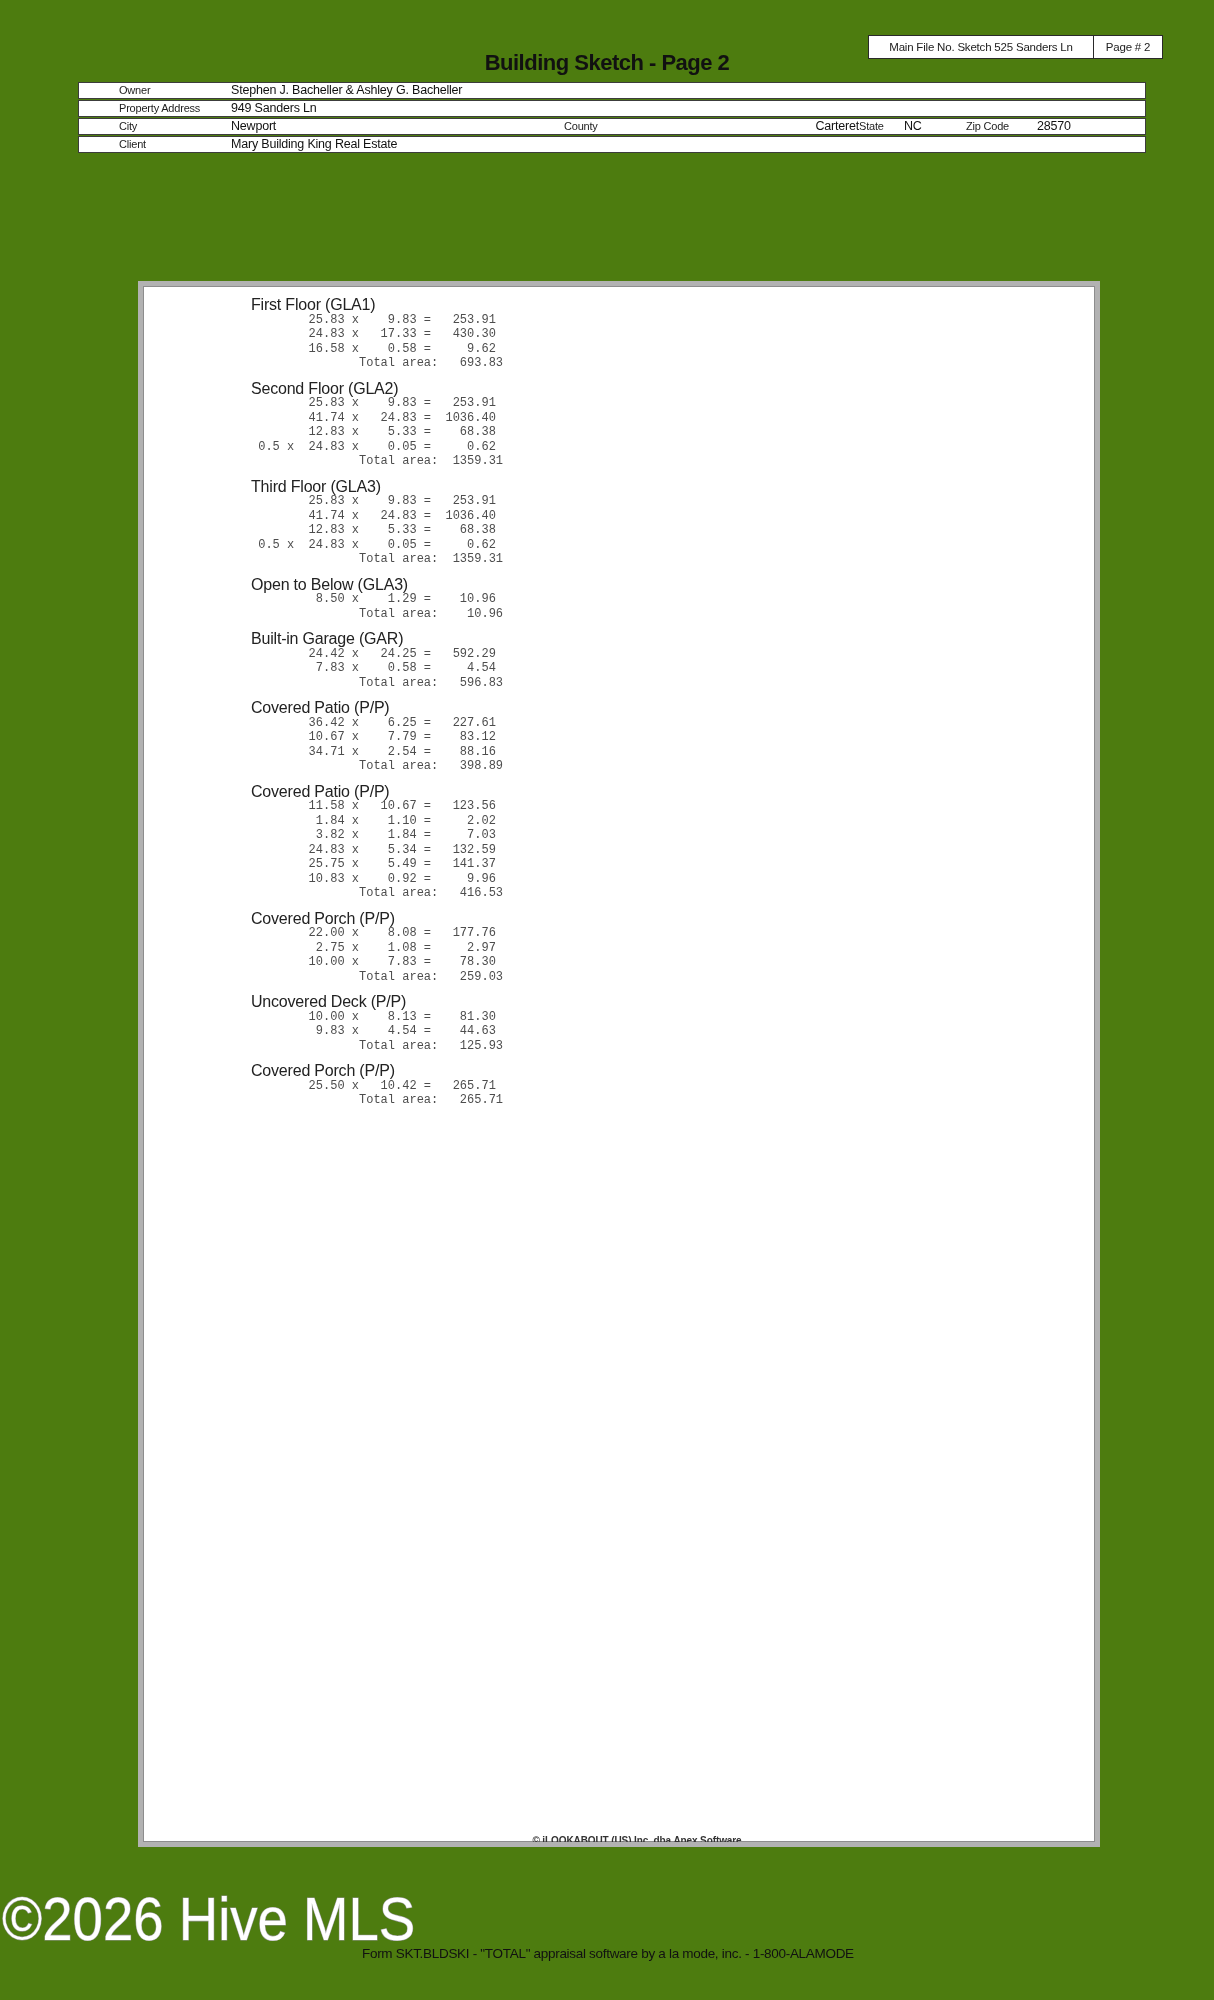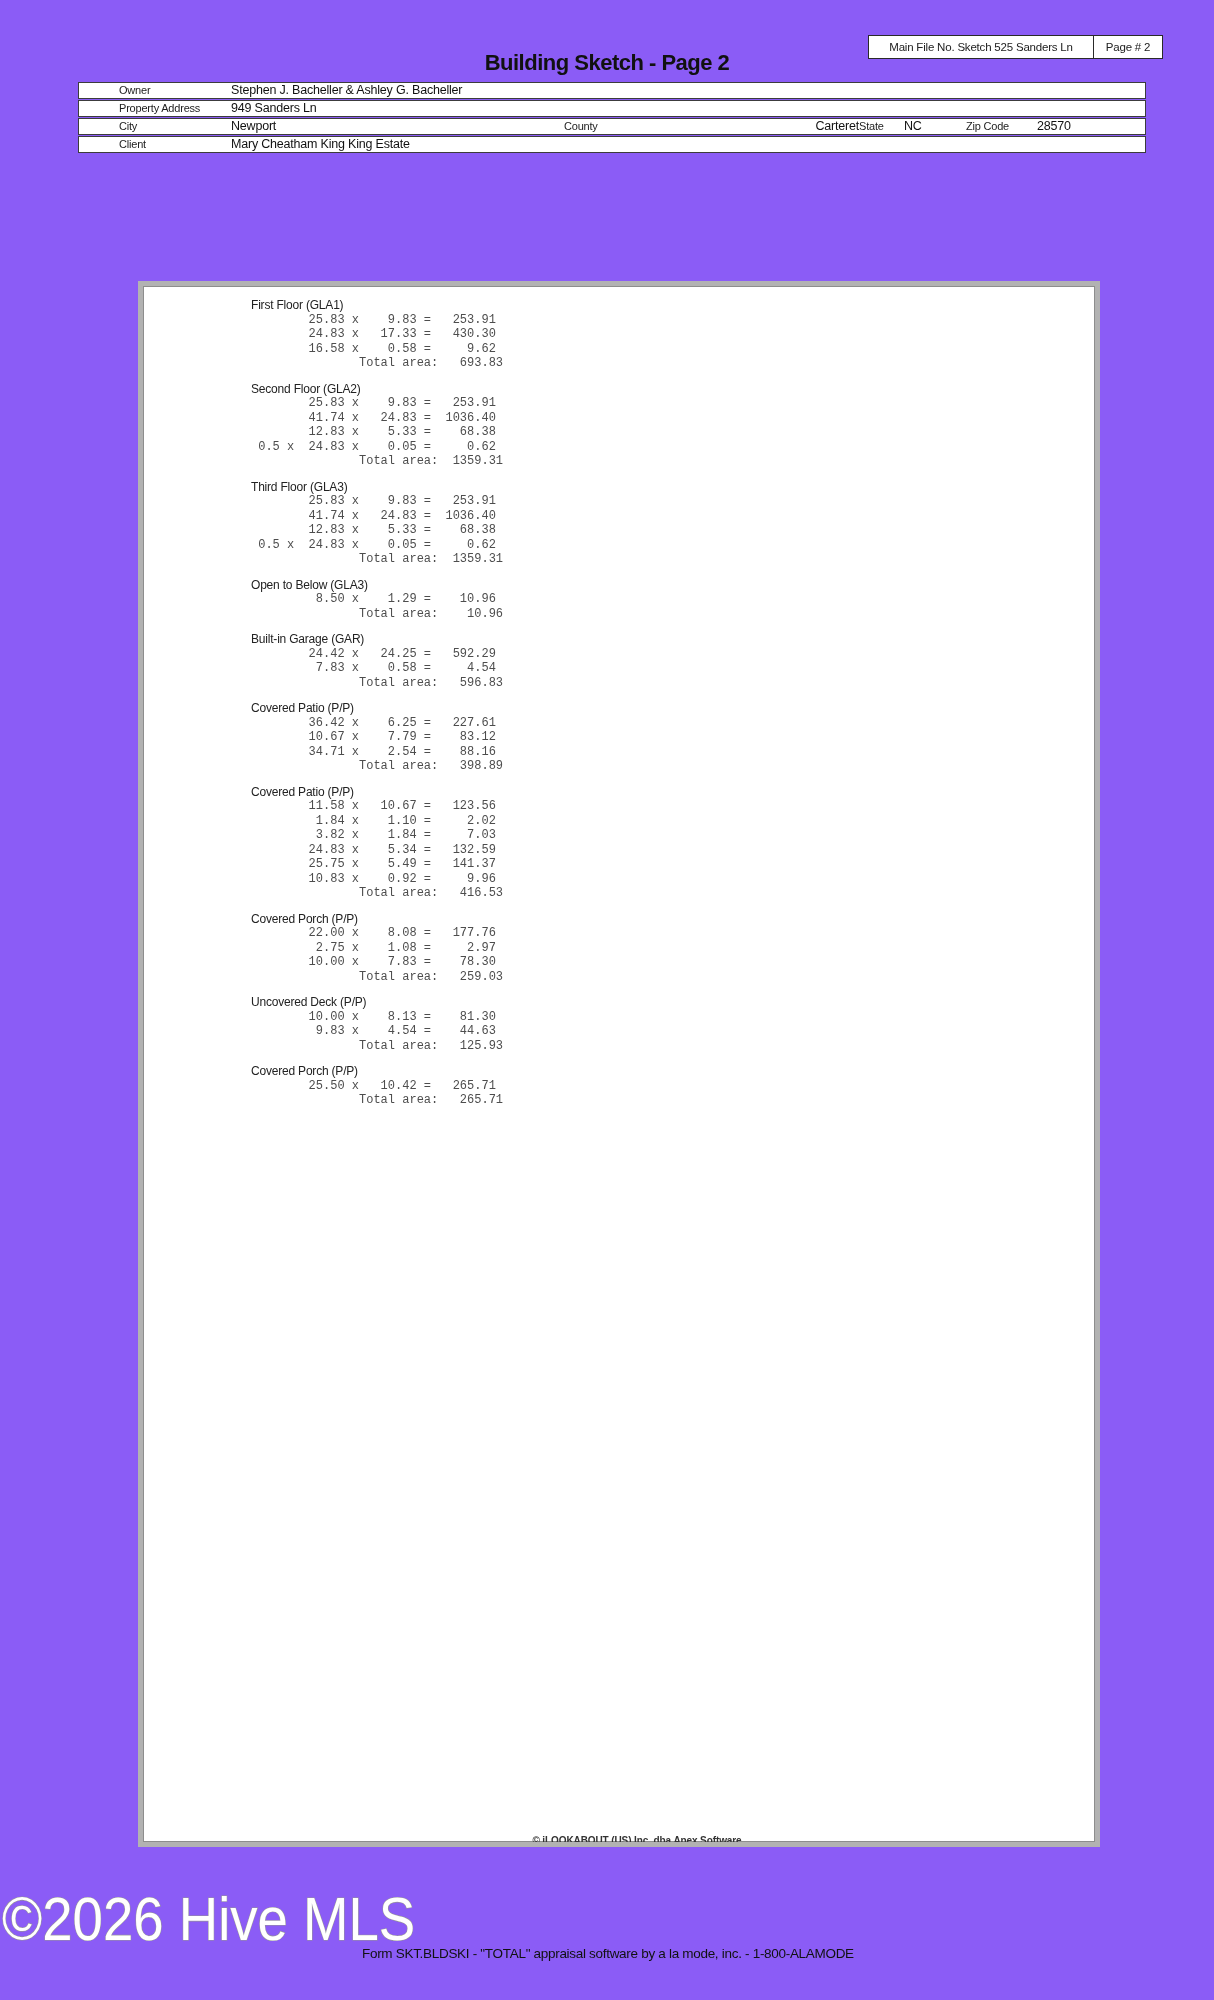--- a/index.html
+++ b/index.html
@@ -1,18 +1,18 @@
 <!DOCTYPE html>
 <html><head>
 <meta charset="utf-8">
 <style>
   html,body{margin:0;padding:0;background:#ffffff;}
   body{width:1214px;height:2000px;position:relative;overflow:hidden;
        font-family:"Liberation Sans",sans-serif;color:#222;}
-  .page{position:absolute;inset:0;background:#8b5cf6;}
+  .page{position:absolute;inset:0;background:#4d7c0f;}
 
   
   .file-box{position:absolute;left:868px;top:35px;height:22px;display:flex;
             border:1.5px solid #2a2a2a;background:#fff;}
   .file-cell{display:flex;align-items:center;justify-content:center;
              font-size:11.5px;letter-spacing:-0.2px;white-space:nowrap;}
   .file-cell.main{width:224px;}
   .file-cell.pageno{width:68px;border-left:1.5px solid #2a2a2a;}
 
   
@@ -34,21 +34,21 @@
   .info-row.multi .val3{width:62px;flex:none;}
   .info-row.multi .lbl4{width:71px;}
   .info-row.multi .val4{flex:1;}
 
   
   .sketch-box{position:absolute;left:138px;top:281px;width:952px;height:1556px;
               background:#fff;border:5px solid #b2b2b2;
               box-shadow:inset 0 0 0 1px #8d8d8d;overflow:hidden;}
   .calc{position:absolute;left:108px;top:12px;}
   .calc-section + .calc-section{margin-top:11px;}
-  .calc-label{font-size:12px;line-height:14.5px;color:#222;letter-spacing:-0.2px;}
+  .calc-label{font-size:16px;line-height:14.5px;color:#222;letter-spacing:-0.2px;}
   .calc-section pre{margin:0;font-family:"Liberation Mono","DejaVu Sans Mono",monospace;
                     font-size:12px;line-height:14.5px;color:#4d4d4d;}
   .apex-copyright{position:absolute;left:0;right:0;bottom:-4px;text-align:center;
                   transform:translateX(18px);font-size:10px;font-weight:700;
                   color:#333;letter-spacing:-0.1px;}
 
   
   .footer-text{position:absolute;left:362px;top:1946px;font-size:13.5px;
                letter-spacing:-0.3px;color:#111;white-space:nowrap;z-index:3;}
   .watermark{position:absolute;left:2px;top:1886px;font-size:62px;line-height:1.05;
@@ -82,21 +82,21 @@
         <span class="val val1">Newport</span>
         <span class="lbl lbl2">County</span>
         <span class="val val2">Carteret</span>
         <span class="lbl lbl3">State</span>
         <span class="val val3">NC</span>
         <span class="lbl lbl4">Zip Code</span>
         <span class="val val4">28570</span>
       </div>
       <div class="info-row">
         <span class="lbl lbl1">Client</span>
-        <span class="val val1">Mary Cheatham King King Estate</span>
+        <span class="val val1">Mary Building King Real Estate</span>
       </div>
     </div>
 
   <div class="sketch-box">
     <div class="calc" id="calc-sections">
         <div class="calc-section">
           <div class="calc-label">First Floor (GLA1)</div>
           <pre>        25.83 x    9.83 =   253.91
         24.83 x   17.33 =   430.30
         16.58 x    0.58 =     9.62

